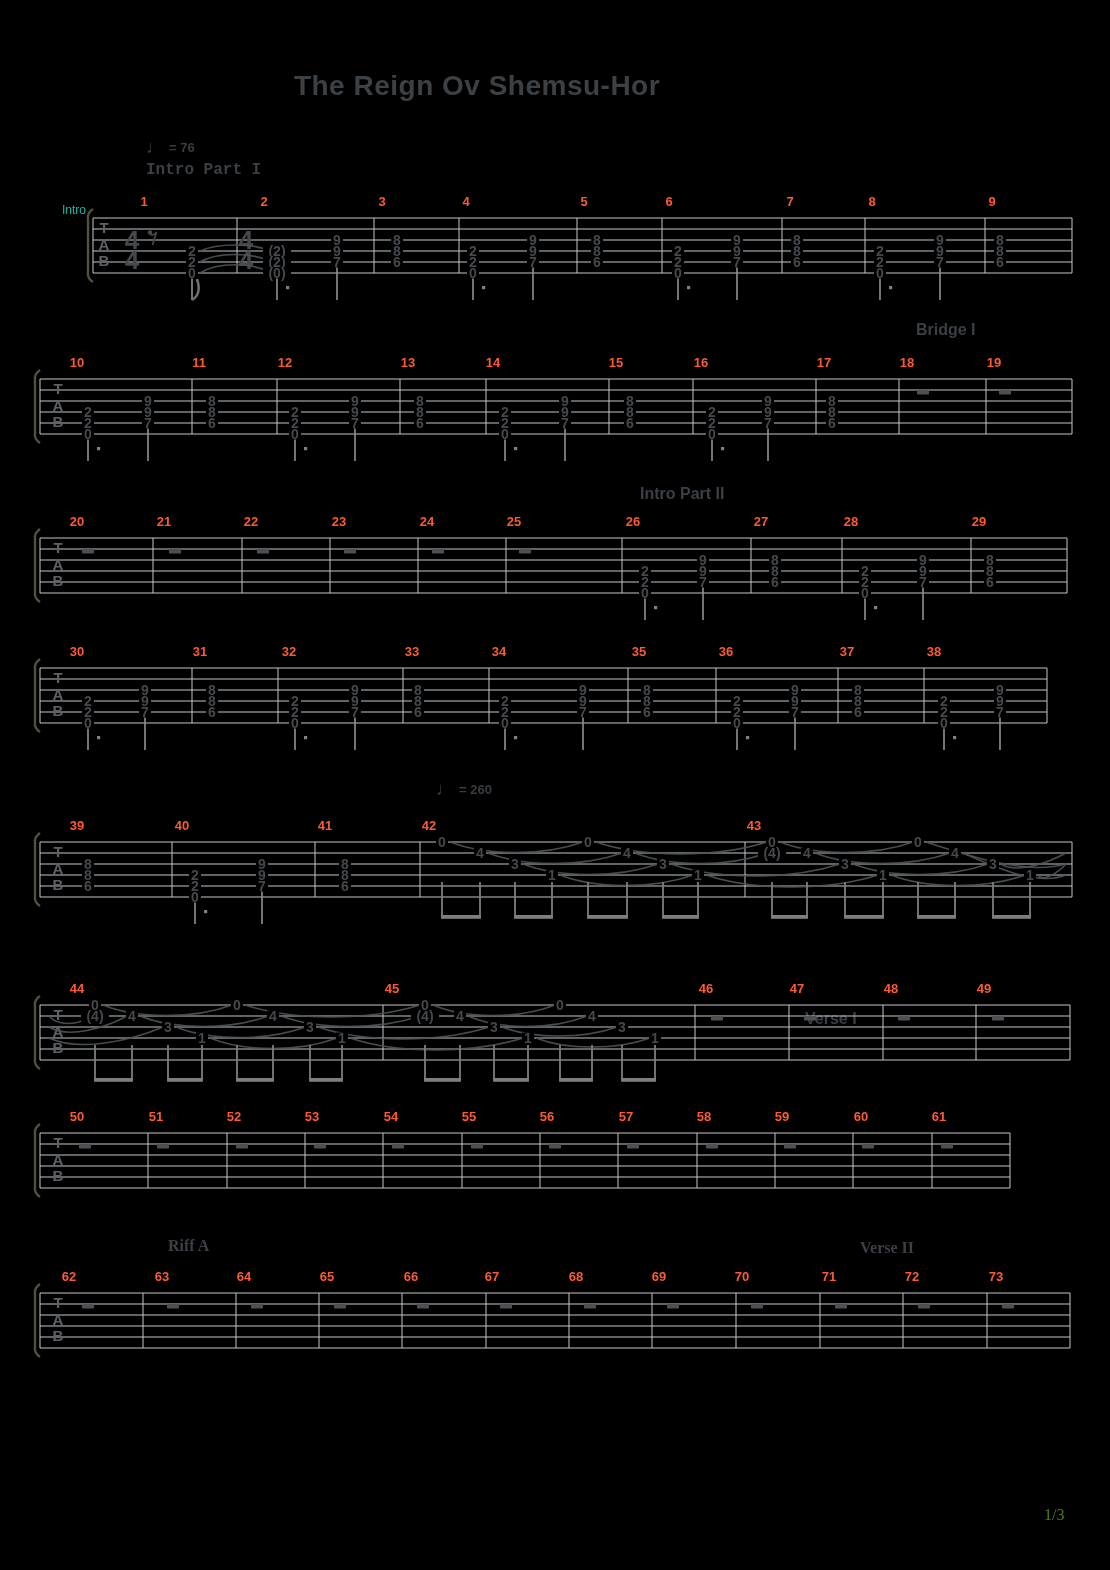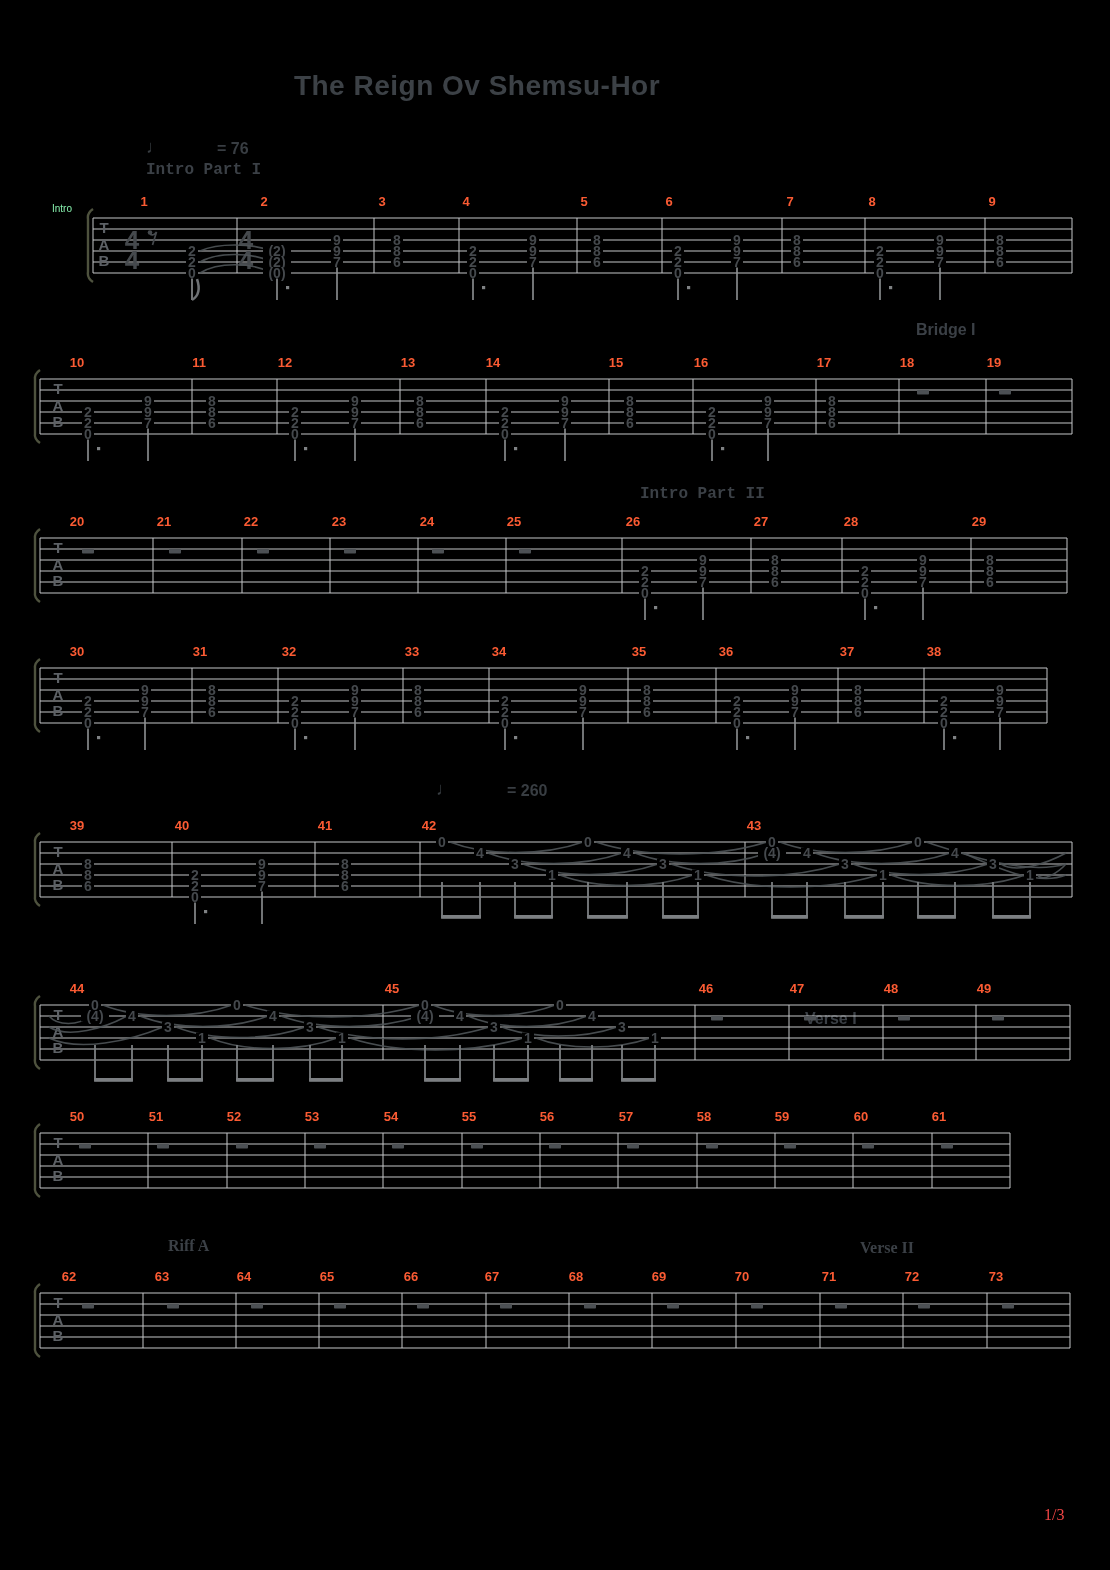--- a/index.html
+++ b/index.html
@@ -3,24 +3,24 @@
 <meta charset="utf-8">
 <style>
   html,body{margin:0;padding:0;background:#000;}
   body{width:1110px;height:1570px;position:relative;overflow:hidden;
        font-family:"Liberation Sans",sans-serif;}
   .abs{position:absolute;}
   .title{left:0;top:70px;width:954px;text-align:center;font-size:28px;
          font-weight:700;color:#3c4146;letter-spacing:.5px;}
   .tempo{display:flex;align-items:flex-start;gap:5px;color:#383d42;font-weight:700;}
   .tempo .note{font-size:18px;line-height:14px;}
-  .tempo .t{font-size:16px;margin-left:48px;}
+  .tempo .t{font-size:13px;}
   .section-label{font-size:16px;font-weight:700;color:#3b4046;white-space:nowrap;}
-  .track-label{font-size:10px;color:#86efac;}
-  .page-num{font-family:"Liberation Serif",serif;font-size:16px;color:#ef4444;}
+  .track-label{font-size:12px;color:#14b8a6;margin-left:10px;}
+  .page-num{font-family:"Liberation Serif",serif;font-size:16px;color:#4d7c0f;}
   svg{position:absolute;left:0;top:0;}
   svg text{font-family:"Liberation Sans",sans-serif;text-anchor:middle;}
   svg .fret{font-size:14px;font-weight:700;fill:#45494d;}
   svg .mnum{font-size:13px;font-weight:700;fill:#fb5b33;}
   svg .ts{font-size:26px;font-weight:700;fill:#45494d;}
   svg .clef{font-size:15px;font-weight:600;fill:#5d6166;}
 </style>
 </head>
 <body>
 
@@ -30,21 +30,21 @@
     <div class="abs tempo" style="left: 146px; top: 140px;">
       <span class="note">♩</span>
       <span class="t">= 76</span>
     </div>
     <div class="abs tempo" style="left: 436px; top: 782px;">
       <span class="note">♩</span>
       <span class="t">= 260</span>
     </div>
     <div class="abs section-label" style="left: 146px; top: 161px; font-family: Liberation Mono, monospace;">Intro Part I</div>
     <div class="abs section-label" style="left: 916px; top: 321px; text-align: right;">Bridge I</div>
-    <div class="abs section-label" style="left: 640px; top: 485px; font-family: Liberation Mono, monospace;">Intro Part II</div>
+    <div class="abs section-label" style="left: 640px; top: 485px;">Intro Part II</div>
     <div class="abs section-label" style="left: 805px; top: 1010px;">Verse I</div>
     <div class="abs section-label" style="left: 168px; top: 1237px; font-family: Liberation Serif, serif;">Riff A</div>
     <div class="abs section-label" style="left: 860px; top: 1239px; font-family: Liberation Serif, serif;">Verse II</div>
   </div>
 <svg id="score" width="1110" height="1570" viewBox="0 0 1110 1570">
     <g>
       <line x1="93" y1="218" x2="1072" y2="218" stroke="#c4c6c8" stroke-width="1"></line>
       <line x1="93" y1="229" x2="1072" y2="229" stroke="#c4c6c8" stroke-width="1"></line>
       <line x1="93" y1="240" x2="1072" y2="240" stroke="#c4c6c8" stroke-width="1"></line>
       <line x1="93" y1="251" x2="1072" y2="251" stroke="#c4c6c8" stroke-width="1"></line>

